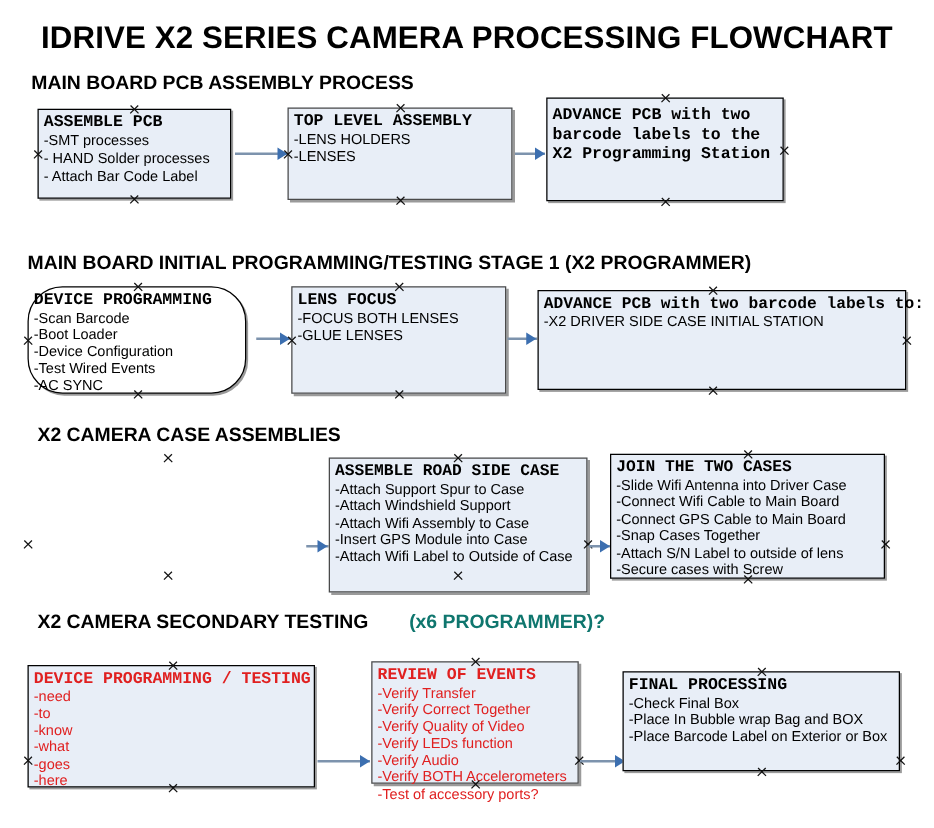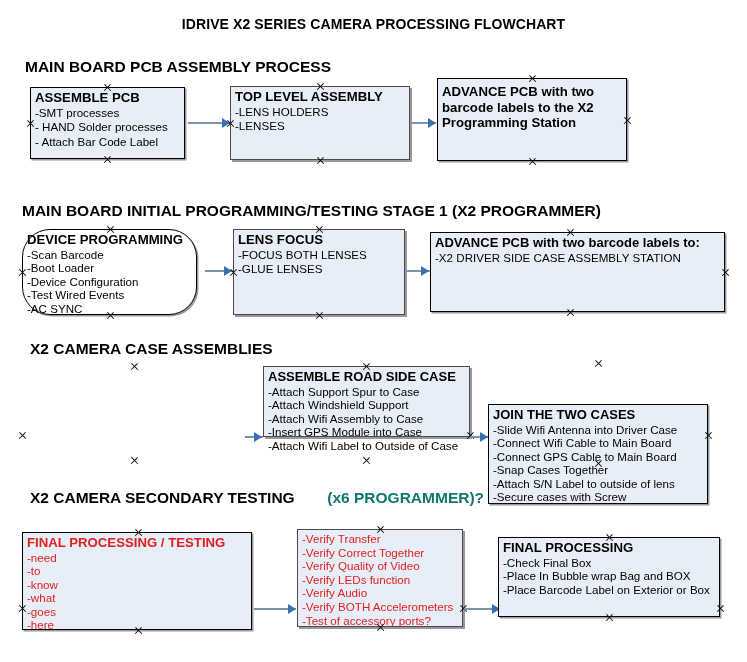--- a/index.html
+++ b/index.html
@@ -21,21 +21,21 @@
     width: 747px;
     height: 662px;
   }
 
   .title {
     position: absolute;
     left: 0;
     top: 16px;
     width: 747px;
     text-align: center;
-    font-size: 14px;
+    font-size: 25px;
     font-weight: bold;
     letter-spacing: 0.1px;
     color: #000;
   }
 
   .section-head {
     position: absolute;
     font-size: 15.5px;
     font-weight: bold;
     color: #000;
@@ -64,20 +64,21 @@
     border: 1px solid #4a4a4a;
     box-shadow: 2px 2px 0 0 #9a9a9a;
   }
 
   .box .bt {
     font-size: 13.2px;
     font-weight: bold;
     line-height: 15.5px;
     white-space: nowrap;
     color: #000;
+    font-family: Liberation Mono, monospace;
   }
   .box .bl {
     font-size: 11.6px;
     line-height: 14.6px;
     white-space: nowrap;
     color: #000;
   }
   .box.red .bt,
   .box.red .bl {
     color: #e02020;
@@ -200,86 +201,87 @@
   </div>
   <div class="handle" style="left:319px; top:229px;"></div>
   <div class="handle" style="left:319px; top:315px;"></div>
   <div class="handle" style="left:233px; top:272px;"></div>
 
   <div class="conn" style="left:406px; top:270px; width:24px;"></div>
   <div class="arrowhead" style="left:421px; top:266px;"></div>
 
   <div class="box" style="left:430px; top:232px; width:295px; height:80px;">
     <div class="bt small">ADVANCE PCB with two barcode labels to:</div>
-    <div class="bl">-X2 DRIVER  SIDE  CASE  ASSEMBLY STATION</div>
+    <div class="bl">-X2 DRIVER  SIDE  CASE  INITIAL STATION</div>
   </div>
   <div class="handle" style="left:570px; top:232px;"></div>
   <div class="handle" style="left:570px; top:312px;"></div>
   <div class="handle" style="left:725px; top:272px;"></div>
 
   <div class="section-head" style="left:30px; top:340px;">
     <span>X2 CAMERA CASE ASSEMBLIES</span>
   </div>
 
   <div class="handle" style="left:134px; top:366px;"></div>
   <div class="handle" style="left:134px; top:460px;"></div>
   <div class="handle" style="left:22px; top:435px;"></div>
 
   <div class="conn" style="left:245px; top:436px; width:18px;"></div>
   <div class="arrowhead" style="left:254px; top:432px;"></div>
 
-  <div class="box gray-edge" style="left:263px; top:366px; width:207px; height:71px;">
+  <div class="box gray-edge" style="left:263px; top:366px; width:207px; height:108px;">
     <div class="bt small">ASSEMBLE ROAD SIDE CASE</div>
     <div class="bl tight">-Attach Support Spur to Case</div>
     <div class="bl tight">-Attach Windshield Support</div>
     <div class="bl tight">-Attach Wifi Assembly to Case</div>
     <div class="bl tight">-Insert GPS Module into Case</div>
     <div class="bl tight">-Attach Wifi Label to Outside of Case</div>
   </div>
   <div class="handle" style="left:366px; top:366px;"></div>
   <div class="handle" style="left:366px; top:460px;"></div>
   <div class="handle" style="left:470px; top:435px;"></div>
 
   <div class="conn" style="left:471px; top:436px; width:17px;"></div>
   <div class="arrowhead" style="left:480px; top:432px;"></div>
 
-  <div class="box" style="left:488px; top:363px; width:220px; height:100px;margin-top:41px;">
+  <div class="box" style="left:488px; top:363px; width:220px; height:100px;">
     <div class="bt small">JOIN THE TWO CASES</div>
     <div class="bl tight">-Slide Wifi Antenna into Driver Case</div>
     <div class="bl tight">-Connect Wifi Cable to Main Board</div>
     <div class="bl tight">-Connect GPS Cable to Main Board</div>
     <div class="bl tight">-Snap Cases Together</div>
     <div class="bl tight">-Attach S/N Label to outside of lens</div>
     <div class="bl tight">-Secure cases with Screw</div>
   </div>
   <div class="handle" style="left:598px; top:363px;"></div>
   <div class="handle" style="left:598px; top:463px;"></div>
   <div class="handle" style="left:708px; top:435px;"></div>
 
   <div class="section-head" style="left:30px; top:489px;">
     <span>X2 CAMERA SECONDARY TESTING</span><span>&nbsp;&nbsp;</span><span class="accent">(x6 PROGRAMMER)?</span>
   </div>
 
   <div class="box red" style="left:22px; top:532px; width:230px; height:98px;">
-    <div class="bt">FINAL PROCESSING / TESTING</div>
+    <div class="bt">DEVICE PROGRAMMING / TESTING</div>
     <div class="bl tight">-need</div>
     <div class="bl tight">-to</div>
     <div class="bl tight">-know</div>
     <div class="bl tight">-what</div>
     <div class="bl tight">-goes</div>
     <div class="bl tight">-here</div>
   </div>
   <div class="handle" style="left:138px; top:532px;"></div>
   <div class="handle" style="left:138px; top:630px;"></div>
   <div class="handle" style="left:22px; top:608px;"></div>
 
   <div class="conn" style="left:254px; top:608px; width:42px;"></div>
   <div class="arrowhead" style="left:288px; top:604px;"></div>
 
   <div class="box red gray-edge" style="left:297px; top:529px; width:166px; height:98px;">
+    <div class="bt">REVIEW OF EVENTS</div>
     <div class="bl tight">-Verify Transfer</div>
     <div class="bl tight">-Verify Correct Together</div>
     <div class="bl tight">-Verify Quality of Video</div>
     <div class="bl tight">-Verify LEDs function</div>
     <div class="bl tight">-Verify Audio</div>
     <div class="bl tight">-Verify BOTH Accelerometers</div>
     <div class="bl tight">-Test of accessory ports?</div>
   </div>
   <div class="handle" style="left:380px; top:529px;"></div>
   <div class="handle" style="left:380px; top:627px;"></div>

